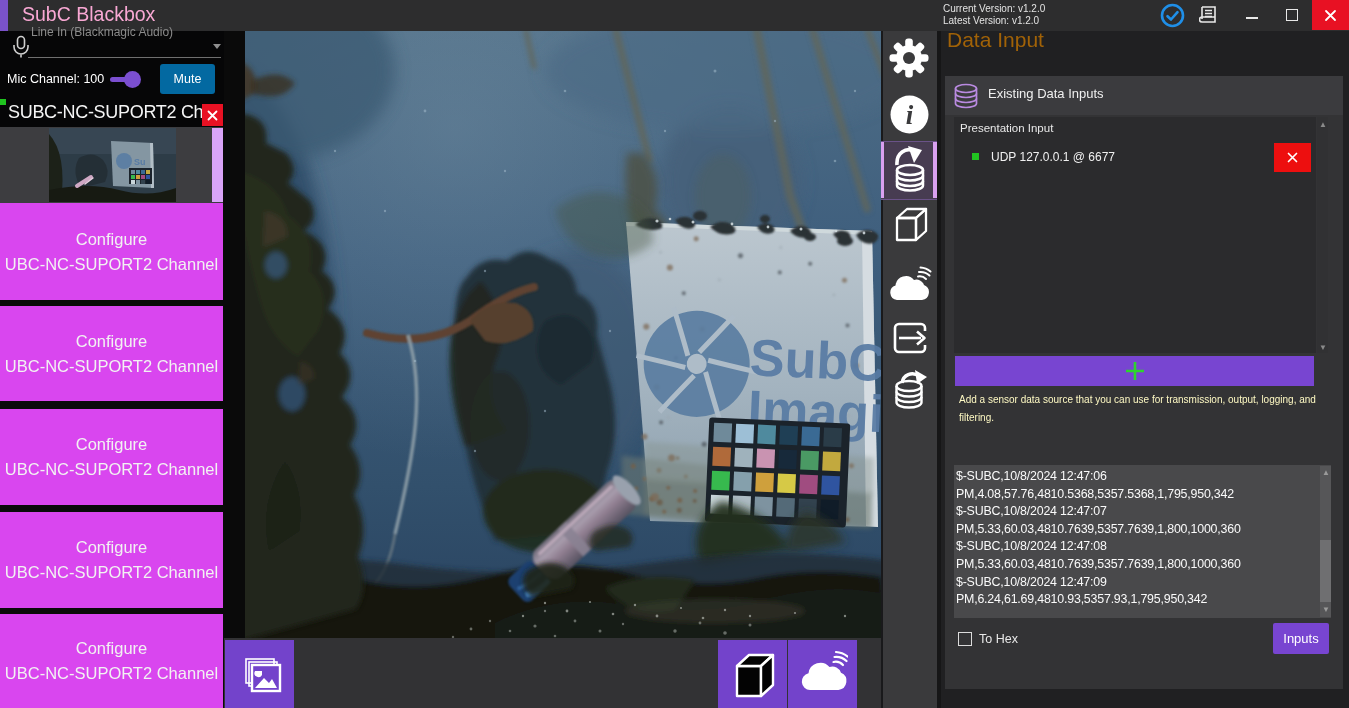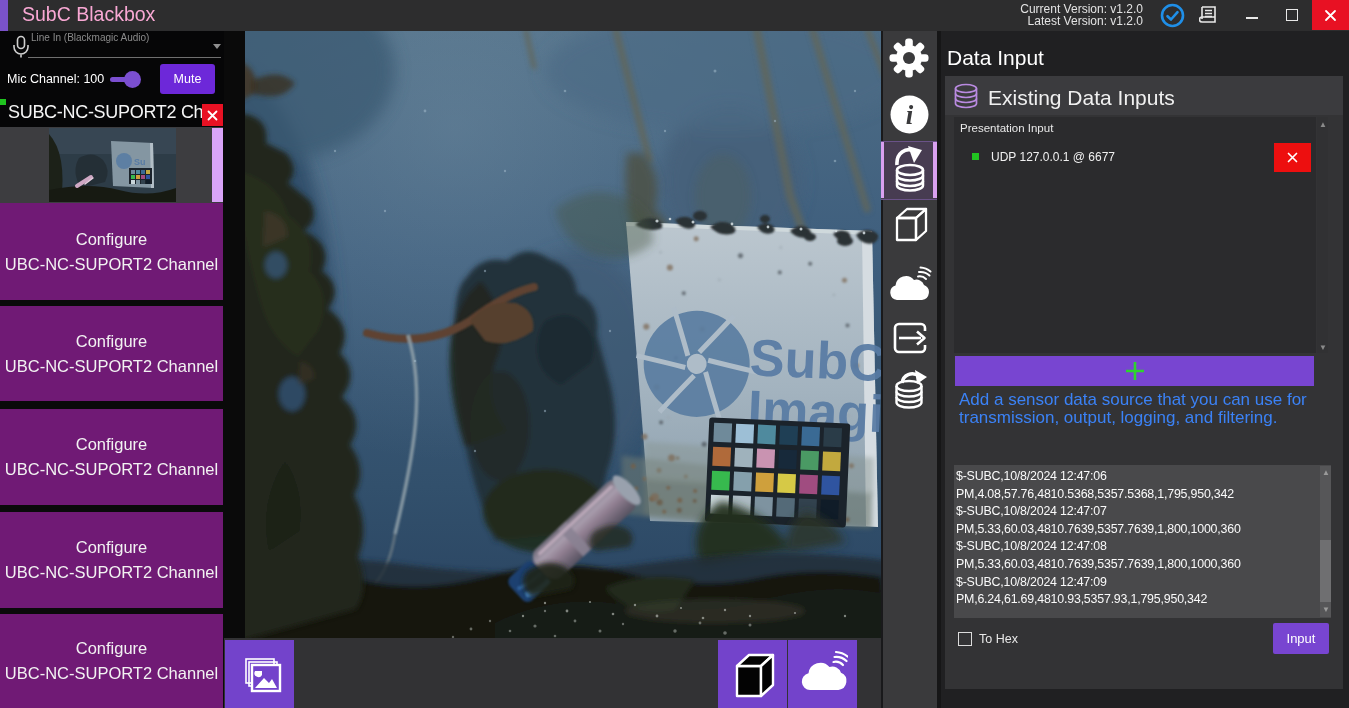--- a/index.html
+++ b/index.html
@@ -1,24 +1,24 @@
 <!DOCTYPE html>
 <html><head><meta charset="utf-8">
 <style>
 html,body{margin:0;padding:0}
 body{width:1349px;height:708px;position:relative;background:#0a0a0a;font-family:"Liberation Sans",sans-serif;overflow:hidden}
 .abs{position:absolute}
-.cfg{position:absolute;left:0;width:223px;background:#701a75;color:#f2f2f2;font-size:16.5px;text-align:center;display:flex;flex-direction:column;justify-content:center;line-height:25px}
+.cfg{position:absolute;left:0;width:223px;background:#d946ef;color:#f2f2f2;font-size:16.5px;text-align:center;display:flex;flex-direction:column;justify-content:center;line-height:25px}
 </style></head>
 <body>
 
 <div class="abs" style="left:0;top:0;width:1349px;height:31px;background:#2d2d2e"></div>
 <div class="abs" style="left:0;top:0;width:8px;height:31px;background:#7a52c9"></div>
 <div class="abs" style="left:22px;top:3px;font-size:19.5px;color:#f9a8d4">SubC Blackbox</div>
-<div class="abs" style="left:943px;top:3px;width:200px;font-size:12px;color:#e3e3e3;text-align:right;line-height:12px">Current Version: v1.2.0<br>Latest Version: v1.2.0</div>
+<div class="abs" style="left:943px;top:3px;width:200px;font-size:10px;color:#e3e3e3;text-align:left;line-height:12px">Current Version: v1.2.0<br>Latest Version: v1.2.0</div>
 <svg class="abs" style="left:1160px;top:3px" width="25" height="25" viewBox="0 0 25 25">
     <circle cx="12.5" cy="12.5" r="10.5" fill="none" stroke="#1f8fe8" stroke-width="2.6"></circle>
     <path d="M7.5 13.2 L11 16.5 L17.5 9.2" fill="none" stroke="#1f8fe8" stroke-width="2.6" stroke-linecap="round" stroke-linejoin="round"></path>
   </svg>
 <svg class="abs" style="left:1199px;top:5px" width="20" height="22" viewBox="0 0 20 22">
     <path d="M3 2 h13 v15 h-13 a2.5 2.5 0 0 1 0 -5 h13" fill="none" stroke="#e8e8e8" stroke-width="1.6"></path>
     <path d="M3 2 v12" stroke="#e8e8e8" stroke-width="1.6"></path>
     <path d="M6 5.5 h7 M6 8.5 h7 M6 11.5 h7" stroke="#e8e8e8" stroke-width="1.3"></path>
   </svg>
 <div class="abs" style="left:1246px;top:17px;width:12px;height:2px;background:#e8e8e8"></div>
@@ -27,27 +27,27 @@
 <svg class="abs" style="left:1324px;top:9px" width="13" height="13" viewBox="0 0 13 13">
     <path d="M2 2 L11 11 M11 2 L2 11" stroke="#fff" stroke-width="1.8" stroke-linecap="round"></path>
   </svg>
 
 <div class="abs" style="left:0;top:31px;width:224px;height:68px;background:#060607"></div>
 <svg class="abs" style="left:10px;top:35px" width="22" height="24" viewBox="0 0 22 24">
     <rect x="7.5" y="1.5" width="7" height="12" rx="3.5" fill="none" stroke="#cfcfcf" stroke-width="1.6"></rect>
     <path d="M4 10 v2 a7 7 0 0 0 14 0 v-2" fill="none" stroke="#cfcfcf" stroke-width="1.6"></path>
     <path d="M11 19.5 v3" stroke="#cfcfcf" stroke-width="1.6"></path>
   </svg>
-<div class="abs" style="left:31px;top:32px;font-size:10px;color:#8b8b8b">Line In (Blackmagic Audio)</div>
+<div class="abs" style="left:31px;top:25px;font-size:12px;color:#8b8b8b">Line In (Blackmagic Audio)</div>
 <div class="abs" style="left:213px;top:44px;width:0;height:0;border-left:4.5px solid transparent;border-right:4.5px solid transparent;border-top:5px solid #8f8f8f"></div>
 <div class="abs" style="left:28px;top:57px;width:193px;height:1px;background:#6f6f6f"></div>
 <div class="abs" style="left:7px;top:72px;font-size:12.5px;color:#fff">Mic Channel: 100</div>
 <div class="abs" style="left:110px;top:77px;width:26px;height:5px;background:#7b4fd0;border-radius:2.5px"></div>
 <div class="abs" style="left:124px;top:71px;width:17px;height:17px;border-radius:50%;background:#7b4fd0"></div>
-<div class="abs" style="left:160px;top:64px;width:55px;height:30px;background:#6d28d9;border-radius:3px;color:#fff;font-size:12.5px;text-align:center;line-height:30px">Mute</div>
+<div class="abs" style="left:160px;top:64px;width:55px;height:30px;background:#0369a1;border-radius:3px;color:#fff;font-size:12.5px;text-align:center;line-height:30px">Mute</div>
 <div class="abs" style="left:0;top:99px;width:224px;height:28px;background:#060607"></div>
 <div class="abs" style="left:0;top:99px;width:6px;height:6px;background:#1fc41f"></div>
 <div class="abs" style="left:8px;top:102px;width:196px;font-size:18px;letter-spacing:-0.3px;color:#f5f5f5;white-space:nowrap;overflow:hidden">SUBC-NC-SUPORT2 Cha</div>
 <div class="abs" style="left:202px;top:104px;width:21px;height:22px;background:#e81123"></div>
 <svg class="abs" style="left:207px;top:110px" width="11" height="11" viewBox="0 0 11 11">
     <path d="M1.5 1.5 L9.5 9.5 M9.5 1.5 L1.5 9.5" stroke="#fff" stroke-width="1.8" stroke-linecap="round"></path>
   </svg>
 
 <div class="abs" style="left:0;top:127px;width:223px;height:76px;background:#3d3d40"></div>
 <svg class="abs" style="left:49px;top:128px" width="127" height="74" viewBox="0 0 127 74">
@@ -490,49 +490,49 @@
   <ellipse cx="15" cy="17" rx="12.5" ry="5"></ellipse>
   <path d="M2.5 17 v16.5 a12.5 5 0 0 0 25 0 v-16.5"></path>
   <path d="M2.5 22.5 a12.5 5 0 0 0 25 0"></path>
   <path d="M2.5 28 a12.5 5 0 0 0 25 0"></path>
  </g>
  <path d="M8 14 C9 6 18 2 25 7" fill="none" stroke="#fff" stroke-width="3.4"></path>
  <polygon points="21,1 33,8 23,15" fill="#fff"></polygon>
 </svg>
 
 <div class="abs" style="left:941px;top:31px;width:408px;height:677px;background:#202022"></div>
-<div class="abs" style="left:947px;top:46px;font-size:21px;color:#ffffff">Data Input</div>
+<div class="abs" style="left:947px;top:28px;font-size:21px;color:#a16207">Data Input</div>
 <div class="abs" style="left:945px;top:76px;width:398px;height:613px;background:#333335"></div>
 <div class="abs" style="left:945px;top:76px;width:398px;height:39px;background:#3b3b3e"></div>
 <svg class="abs" style="left:952px;top:82px" width="28" height="28" viewBox="0 0 28 28">
  <g fill="none" stroke="#b98ae0" stroke-width="1.7">
   <ellipse cx="14" cy="6.5" rx="10.5" ry="4"></ellipse>
   <path d="M3.5 6.5 v15 a10.5 4 0 0 0 21 0 v-15"></path>
   <path d="M3.5 11.5 a10.5 4 0 0 0 21 0"></path>
   <path d="M3.5 16.5 a10.5 4 0 0 0 21 0"></path>
  </g>
 </svg>
-<div class="abs" style="left:988px;top:86px;font-size:21px;color:#f0f0f0">Existing Data Inputs</div>
+<div class="abs" style="left:988px;top:86px;font-size:13px;color:#f0f0f0">Existing Data Inputs</div>
 <div class="abs" style="left:954px;top:117px;width:362px;height:236px;background:#2b2b2d"></div>
 <div class="abs" style="left:960px;top:122px;font-size:11.5px;color:#e8e8e8">Presentation Input</div>
 <div class="abs" style="left:972px;top:153px;width:7px;height:7px;background:#21c421"></div>
 <div class="abs" style="left:991px;top:150px;font-size:12px;color:#f0f0f0">UDP 127.0.0.1 @ 6677</div>
 <div class="abs" style="left:1274px;top:143px;width:37px;height:29px;background:#ed0f0f"></div>
 <svg class="abs" style="left:1287px;top:152px" width="11" height="11" viewBox="0 0 11 11">
     <path d="M1.5 1.5 L9.5 9.5 M9.5 1.5 L1.5 9.5" stroke="#fff" stroke-width="1.7" stroke-linecap="round"></path>
   </svg>
 <div class="abs" style="left:1317px;top:117px;width:11px;height:236px;background:#313133"></div>
 <div class="abs" style="left:1319px;top:120px;font-size:8px;color:#8a8a8a">▲</div>
 <div class="abs" style="left:1319px;top:343px;font-size:8px;color:#8a8a8a">▼</div>
 <div class="abs" style="left:955px;top:356px;width:359px;height:30px;background:#7845d1"></div>
 <svg class="abs" style="left:1123px;top:359px" width="24" height="24" viewBox="0 0 24 24">
     <path d="M12 3 v18 M3 12 h18" stroke="#2ed32e" stroke-width="2.6"></path>
   </svg>
-<div class="abs" style="left:959px;top:391px;width:375px;font-size:17px;color:#3b82f6;line-height:17.5px">Add a sensor data source that you can use for transmission, output, logging, and filtering.</div>
+<div class="abs" style="left:959px;top:391px;width:375px;font-size:10px;color:#fef9c3;line-height:17.5px">Add a sensor data source that you can use for transmission, output, logging, and filtering.</div>
 <div class="abs" style="left:954px;top:465px;width:377px;height:153px;background:#49494b"></div>
 <div class="abs" style="left:956px;top:468px;width:370px;font-size:12.4px;color:#fafafa;line-height:17.6px;letter-spacing:-0.2px">$-SUBC,10/8/2024 12:47:06<br>PM,4.08,57.76,4810.5368,5357.5368,1,795,950,342<br>$-SUBC,10/8/2024 12:47:07<br>PM,5.33,60.03,4810.7639,5357.7639,1,800,1000,360<br>$-SUBC,10/8/2024 12:47:08<br>PM,5.33,60.03,4810.7639,5357.7639,1,800,1000,360<br>$-SUBC,10/8/2024 12:47:09<br>PM,6.24,61.69,4810.93,5357.93,1,795,950,342</div>
 <div class="abs" style="left:1320px;top:466px;width:11px;height:151px;background:#565658"></div>
 <div class="abs" style="left:1320px;top:540px;width:11px;height:62px;background:#6f6f71"></div>
 <div class="abs" style="left:1322px;top:468px;font-size:8px;color:#9a9a9a">▲</div>
 <div class="abs" style="left:1322px;top:605px;font-size:8px;color:#9a9a9a">▼</div>
 <div class="abs" style="left:958px;top:632px;width:12px;height:12px;border:1.6px solid #dcdcdc"></div>
 <div class="abs" style="left:979px;top:632px;font-size:12.5px;color:#e8e8e8">To Hex</div>
-<div class="abs" style="left:1273px;top:623px;width:56px;height:31px;background:#7845d1;border-radius:2px;color:#fff;font-size:13px;text-align:center;line-height:31px">Input</div>
+<div class="abs" style="left:1273px;top:623px;width:56px;height:31px;background:#7845d1;border-radius:2px;color:#fff;font-size:13px;text-align:center;line-height:31px">Inputs</div>
 
 </body></html>

